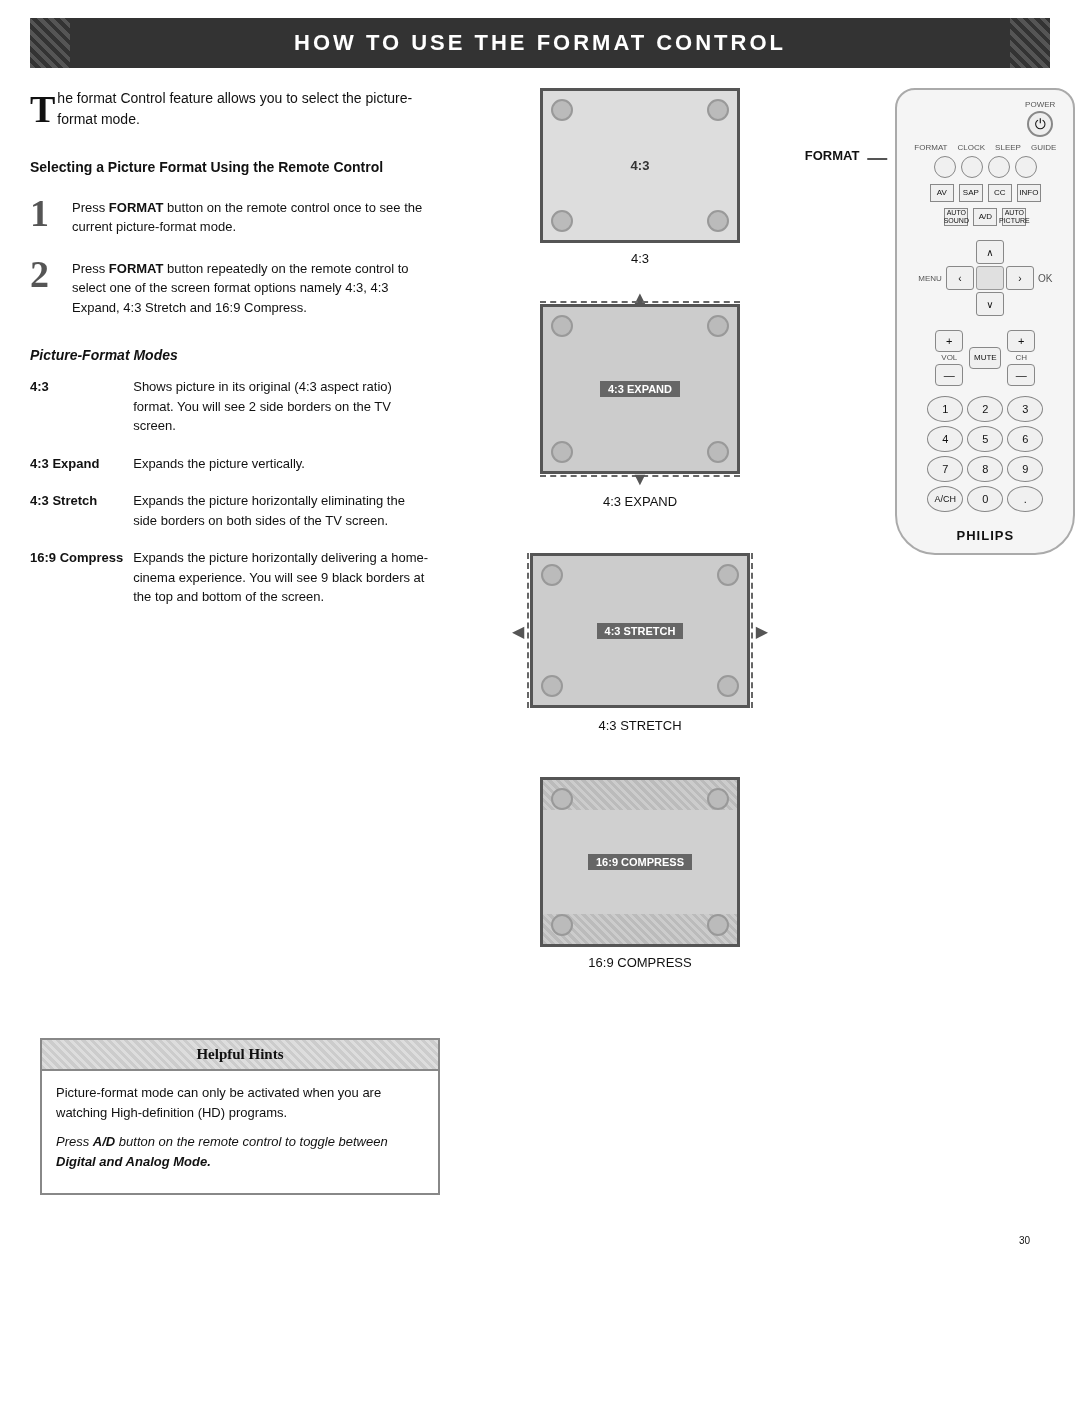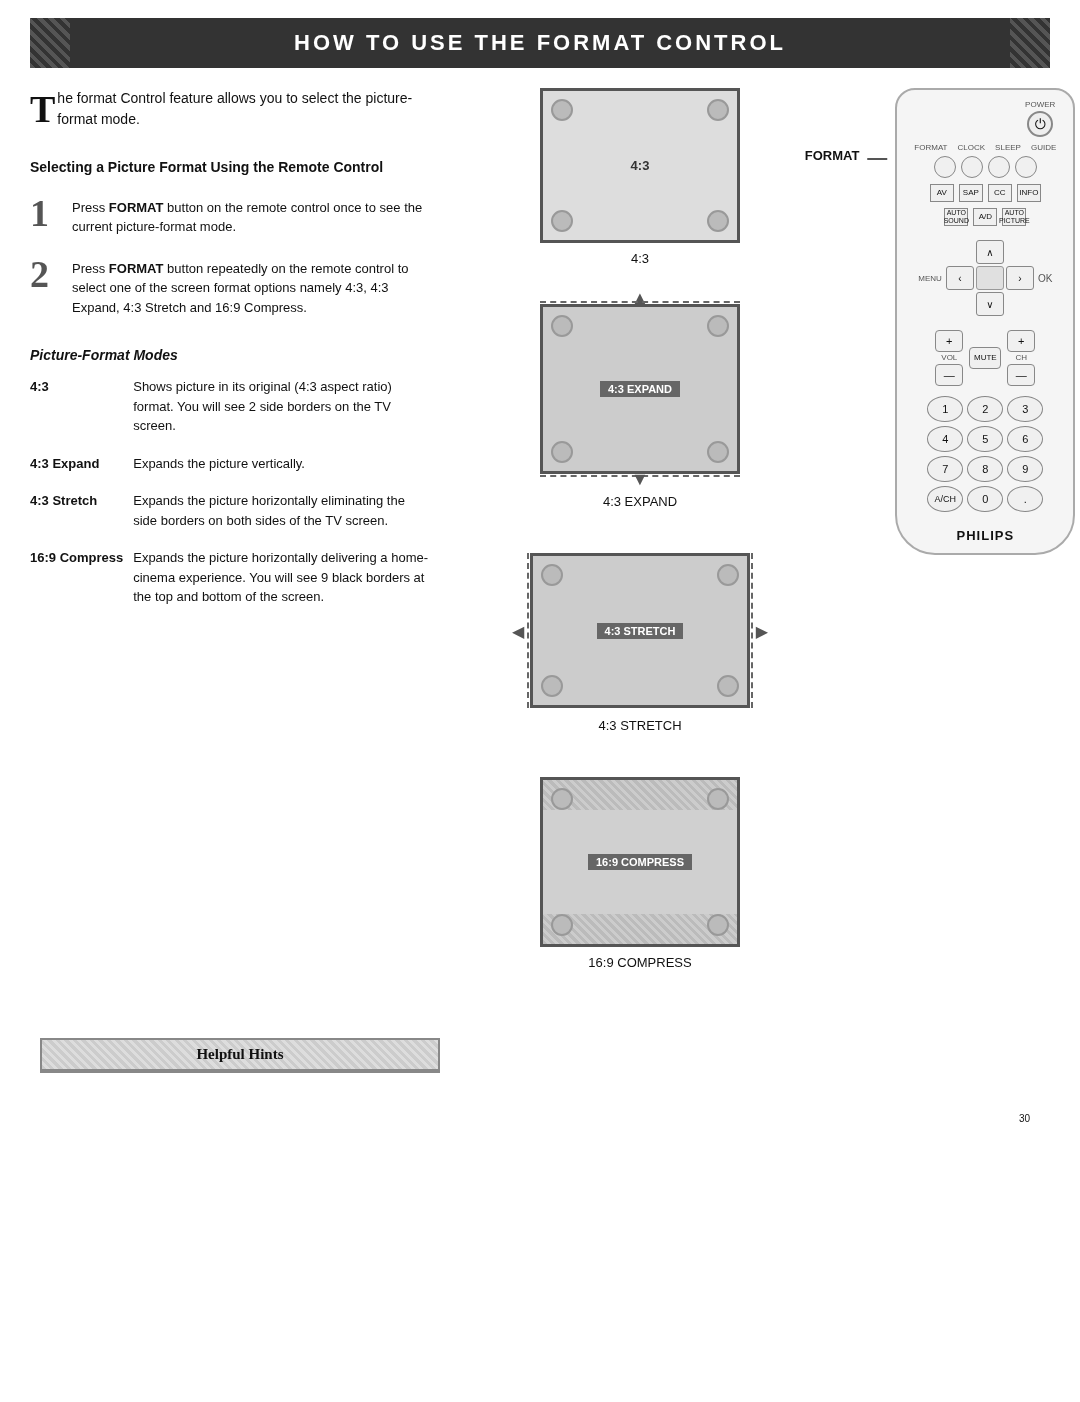--- a/index.html
+++ b/index.html
@@ -676,16 +676,20 @@
 
       </div>
     </div>
   </div>
 
 </div>
 
 <div class="hints-section">
   <div class="hints-box">
     <div class="hints-title">Helpful Hints</div>
+    <div class="hints-content">
+      <p>Picture-format mode can only be activated when you are watching High-definition (HD) programs.</p>
+      <p><em>Press <strong>A/D</strong> button on the remote control to toggle between <strong>Digital and Analog Mode.</strong></em></p>
+    </div>
   </div>
 </div>
 
 <div class="page-number">30</div>
 
 </body></html>

